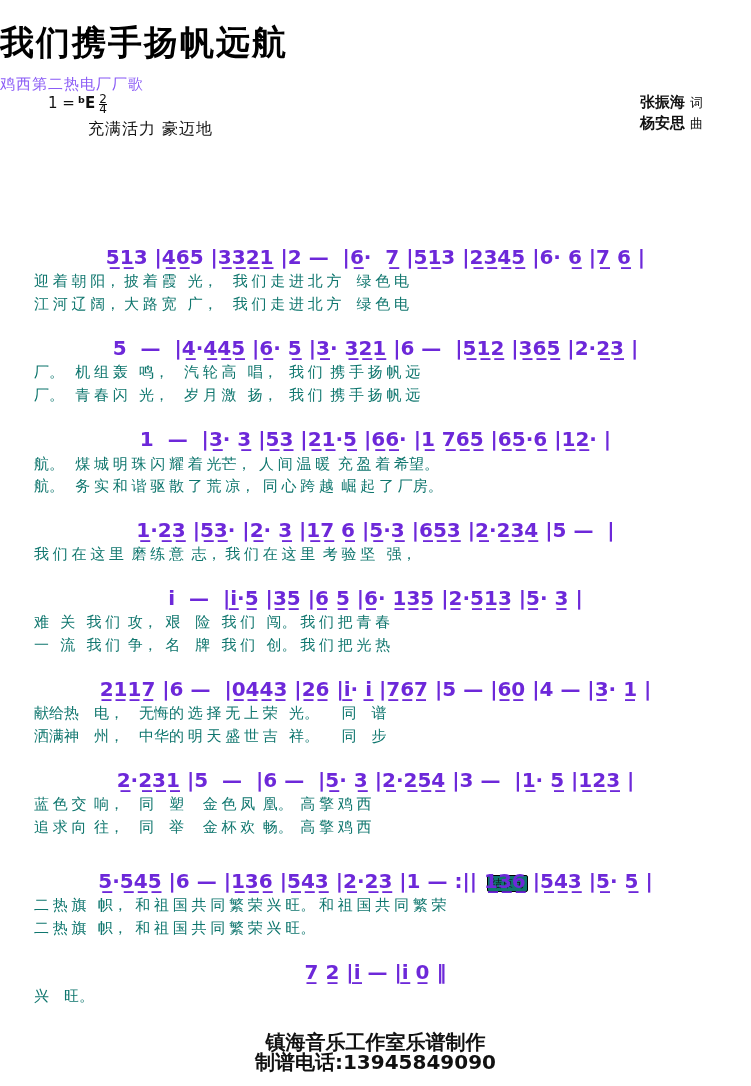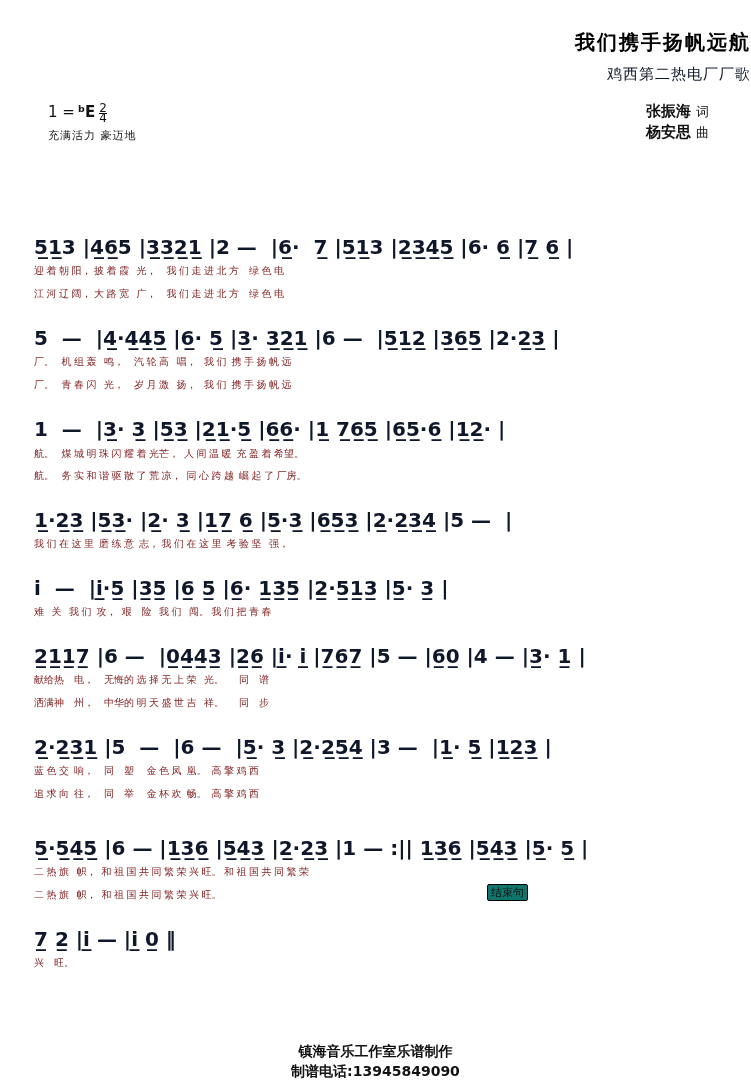--- a/index.html
+++ b/index.html
@@ -8,38 +8,38 @@
     background:#ffffff;
     font-family:"Liberation Serif", serif;
     color:#111;
     position:relative;
     overflow:hidden;
   }
   .sheet{position:relative;width:751px;height:1086px;}
 
   
   .title{
-    text-align:right;
-    font-family:"DejaVu Sans", sans-serif;
-    font-weight:bold;
-    font-size:20px;
+    text-align:left;
+    font-family:"DejaVu Sans", sans-serif;
+    font-weight:bold;
+    font-size:34px;
     letter-spacing:2px;
-    margin-top:29px;
+    margin-top:20px;
     color:#000;
   }
   .subtitle{
-    text-align:right;
+    text-align:left;
     font-size:15px;
     margin-top:9px;
     letter-spacing:1px;
-    color:#0f172a;
+    color:#8b5cf6;
   }
   .meta{
     position:absolute;
-    right:42px;
+    right:48px;
     top:72px;
     text-align:left;
     font-size:15px;
     line-height:21px;
     font-family:"DejaVu Sans", sans-serif;
     font-weight:bold;
   }
   .meta .role{font-weight:normal;font-size:13px;padding-left:5px;}
 
   .keyblock{
@@ -58,66 +58,68 @@
     line-height:9px;
     font-size:12px;
     margin-left:4px;
     position:relative;
     top:1px;
   }
   .keyblock .frac .num{display:block;}
   .keyblock .frac .den{display:block;border-top:1px solid #000;}
   .expr{
     margin-top:6px;
-    font-size:11px;
+    font-size:16px;
     letter-spacing:1px;
+    margin-left:40px;
   }
 
   
   .system{
     position:relative;
     margin:0 0 0 0;
     padding:0 34px;
   }
   .notes{
     font-family:"DejaVu Sans", sans-serif;
     font-weight:bold;
     font-size:20px;
     letter-spacing:0px;
     white-space:pre;
-    color:#0f172a;
+    color:#6d28d9;
     height:26px;
     line-height:26px;
+    text-align:center;
   }
   .lyric{
-    font-size:10px;
+    font-size:15px;
     white-space:pre;
     letter-spacing:0px;
     height:22px;
     line-height:22px;
-    color:#7f1d1d;
+    color:#0f766e;
   }
   .lyric.second{margin-top:1px;}
   .sysgap{height:20px;}
 
   .endmark{
     position:absolute;
     font-size:11px;
     border:1px solid #000;
     border-radius:2px;
     padding:0px 3px;
     background:#0f766e;
   }
 
   .credits{
     position:absolute;
     left:0;right:0;
     bottom:34px;
     text-align:center;
-    font-size:14px;
+    font-size:20px;
     line-height:20px;
     font-family:"DejaVu Sans", sans-serif;
     font-weight:bold;
   }
   .footer-right{
     position:absolute;
     right:8px;
     bottom:4px;
     font-size:12px;
     display:flex;
@@ -181,20 +183,21 @@
 
   <div class="system">
     <div class="notes">1̲·2̲3̲ |5̲3̲· |2̲· 3̲ |1̲7̲ 6̲ |5̲·3̲ |6̲5̲3̲ |2̲·2̲3̲4̲ |5 —  |</div>
     <div class="lyric">我 们 在 这 里  磨 练 意  志， 我 们 在 这 里  考 验 坚   强，</div>
   </div>
   <div class="sysgap"></div>
 
   <div class="system">
     <div class="notes">i  —  |i̲·5̲ |3̲5̲ |6̲ 5̲ |6̲· 1̲3̲5̲ |2̲·5̲1̲3̲ |5̲· 3̲ |</div>
     <div class="lyric">难   关   我 们  攻，  艰    险   我 们   闯。 我 们 把 青 春</div>
+    <div class="lyric second">一   流   我 们  争，  名    牌   我 们   创。 我 们 把 光 热</div>
   </div>
   <div class="sysgap"></div>
 
   <div class="system">
     <div class="notes">2̲1̲1̲7̲ |6 —  |0̲4̲4̲3̲ |2̲6̲ |i̲· i̲ |7̲6̲7̲ |5 — |6̲0̲ |4 — |3̲· 1̲ |</div>
     <div class="lyric">献给热    电，    无悔的 选 择 无 上 荣   光。      同    谱</div>
     <div class="lyric second">洒满神    州，    中华的 明 天 盛 世 吉   祥。      同    步</div>
   </div>
   <div class="sysgap"></div>
 

